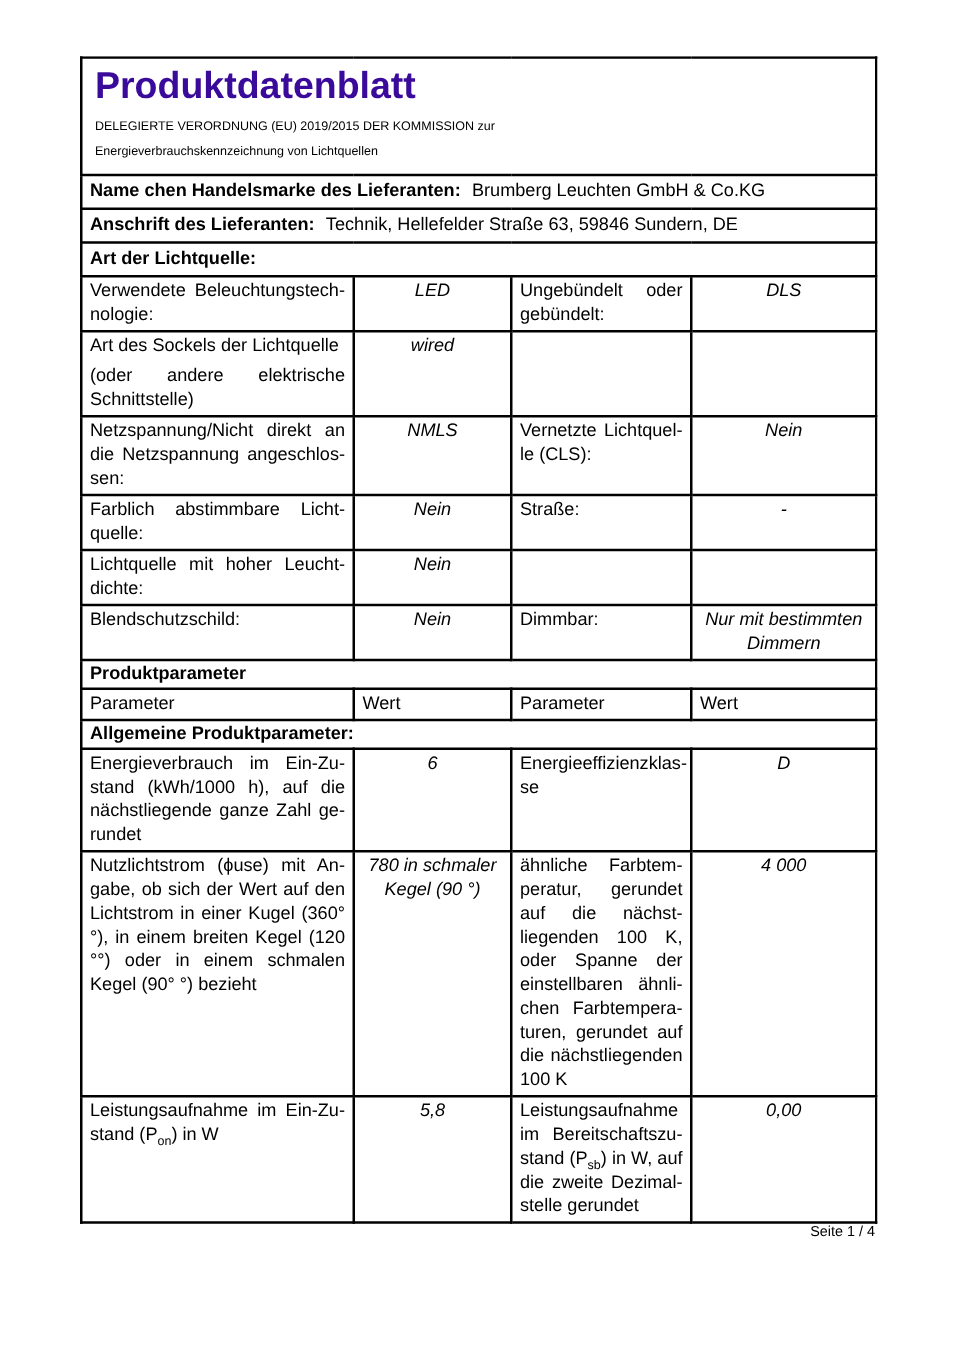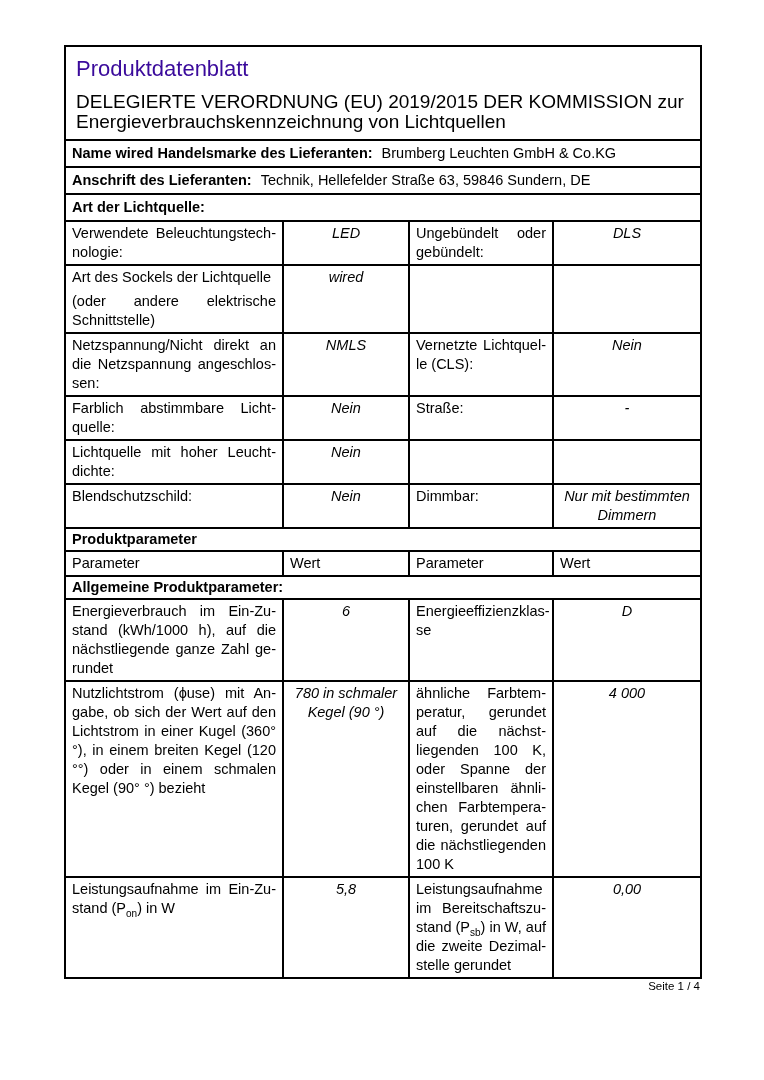--- a/index.html
+++ b/index.html
@@ -21,25 +21,25 @@
     border: 2px solid #000;
     vertical-align: top;
     font-size: 14.5px; line-height: 19px;
     padding: 2px 6px;
     hyphens: manual;
     overflow: hidden;
   }
   td.header-cell { padding: 5px 10px 7px; }
   h1.title {
     margin: 0 0 7px 0;
-    font-size: 22px; line-height: 33px; font-weight: normal;
+    font-size: 30px; line-height: 33px; font-weight: bold;
     color: var(--accent, #3a0a9b);
     font-family: "Liberation Sans", sans-serif;
   }
-  .subtitle { white-space: pre-line; font-size: 19px; line-height: 20px; }
+  .subtitle { white-space: pre-line; font-size: 10px; line-height: 20px; }
   td.info { padding: 3px 6px; }
   .info .lbl { font-weight: bold; }
   .info .val { margin-left: 9px; }
   td.plabel { text-align: justify; }
   td.pvalue { text-align: center; font-style: italic; }
   td.section { font-weight: bold; padding: 1px 6px; }
   td.colhead { padding: 2px 6px; }
   .para2 { margin-top: 5px; }
   sub { font-size: 10px; line-height: 0; }
   .footer {
@@ -63,21 +63,21 @@
         <tr>
       <td colspan="4" class="header-cell">
         <h1 class="title">Produktdatenblatt</h1>
         <div class="subtitle">DELEGIERTE VERORDNUNG (EU) 2019/2015 DER KOMMISSION zur
 Energieverbrauchskennzeichnung von Lichtquellen</div>
       </td>
     </tr>
 
     <tr>
       <td colspan="4" class="info">
-        <span class="lbl">Name wired Handelsmarke des Lieferanten:</span><span class="val">Brumberg Leuchten GmbH &amp; Co.KG</span>
+        <span class="lbl">Name chen Handelsmarke des Lieferanten:</span><span class="val">Brumberg Leuchten GmbH &amp; Co.KG</span>
       </td>
     </tr>
     <tr>
       <td colspan="4" class="info">
         <span class="lbl">Anschrift des Lieferanten:</span><span class="val">Technik, Hellefelder Straße 63, 59846 Sundern, DE</span>
       </td>
     </tr>
     <tr>
       <td colspan="4" class="info">
         <span class="lbl">Art der Lichtquelle:</span>

